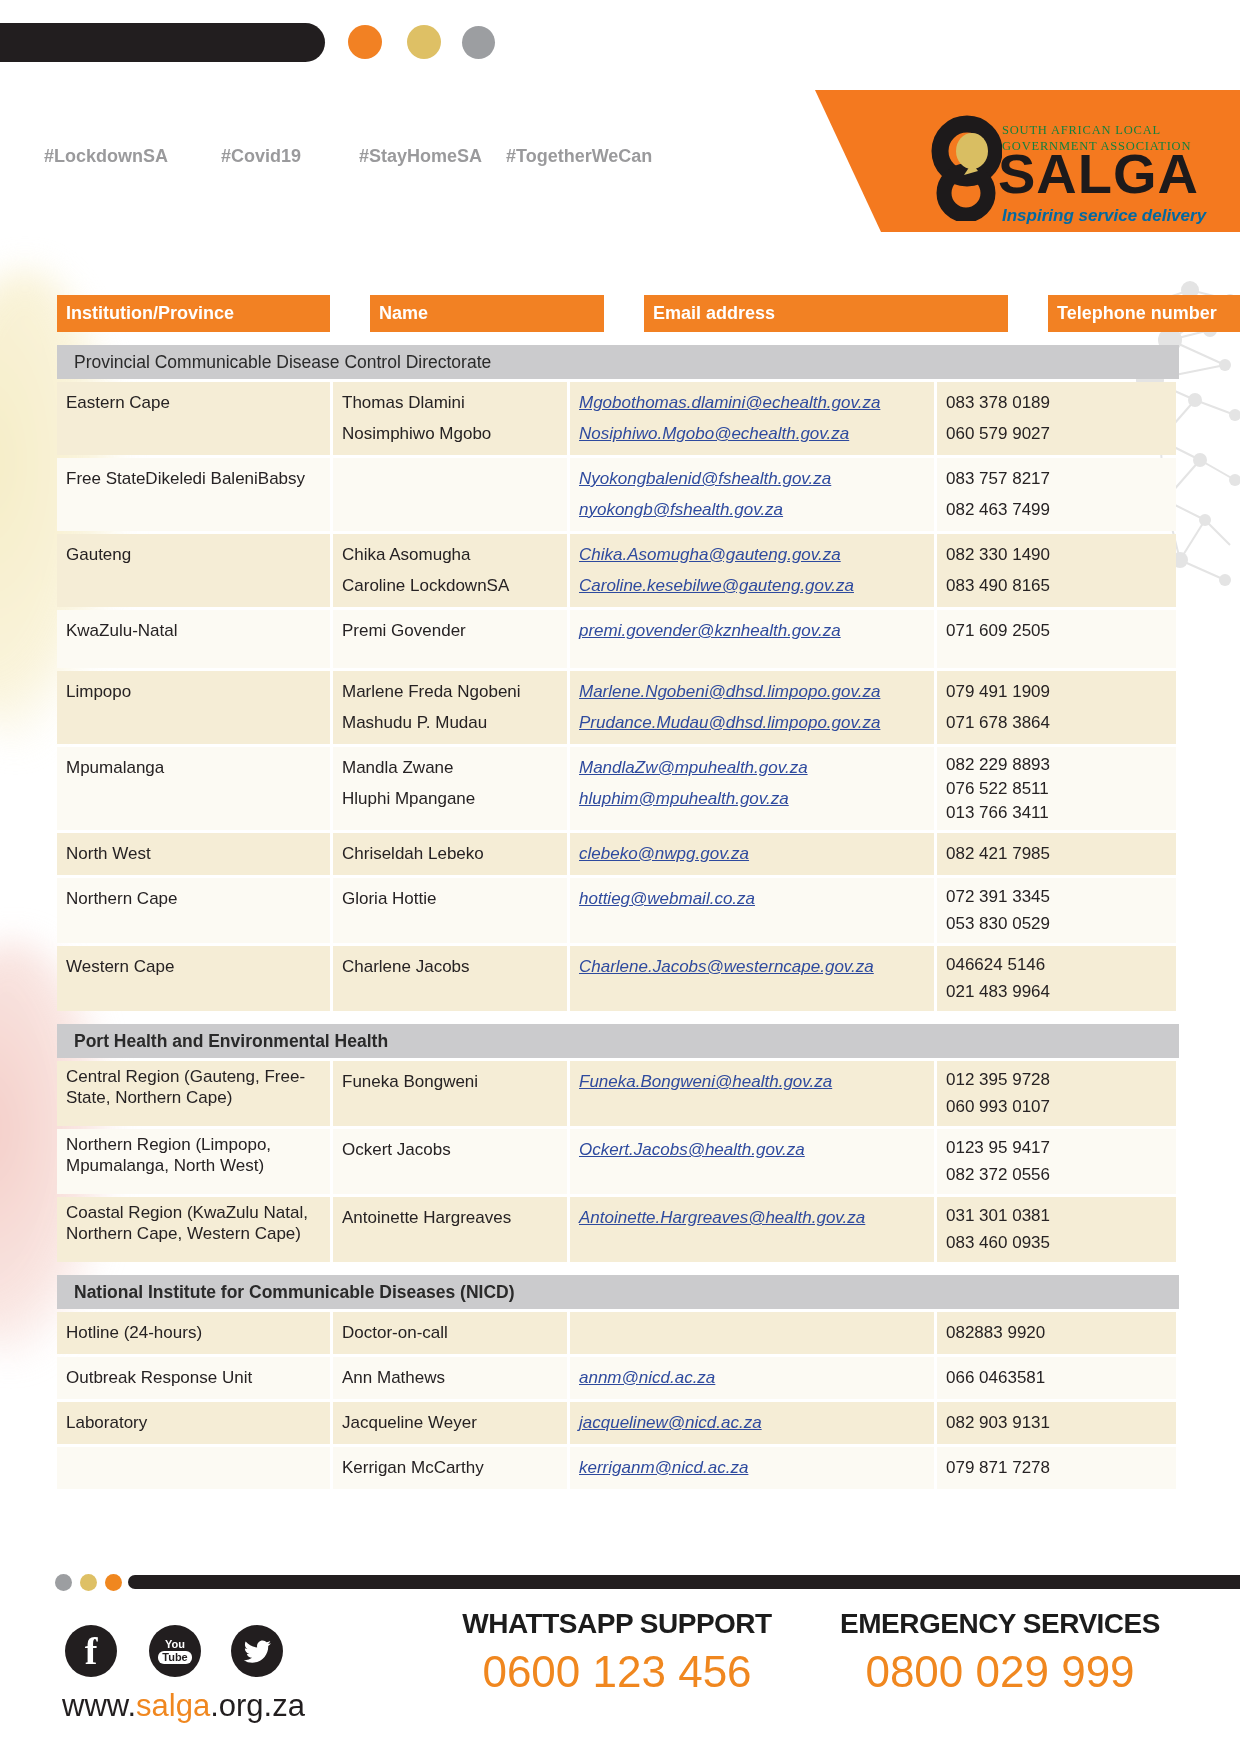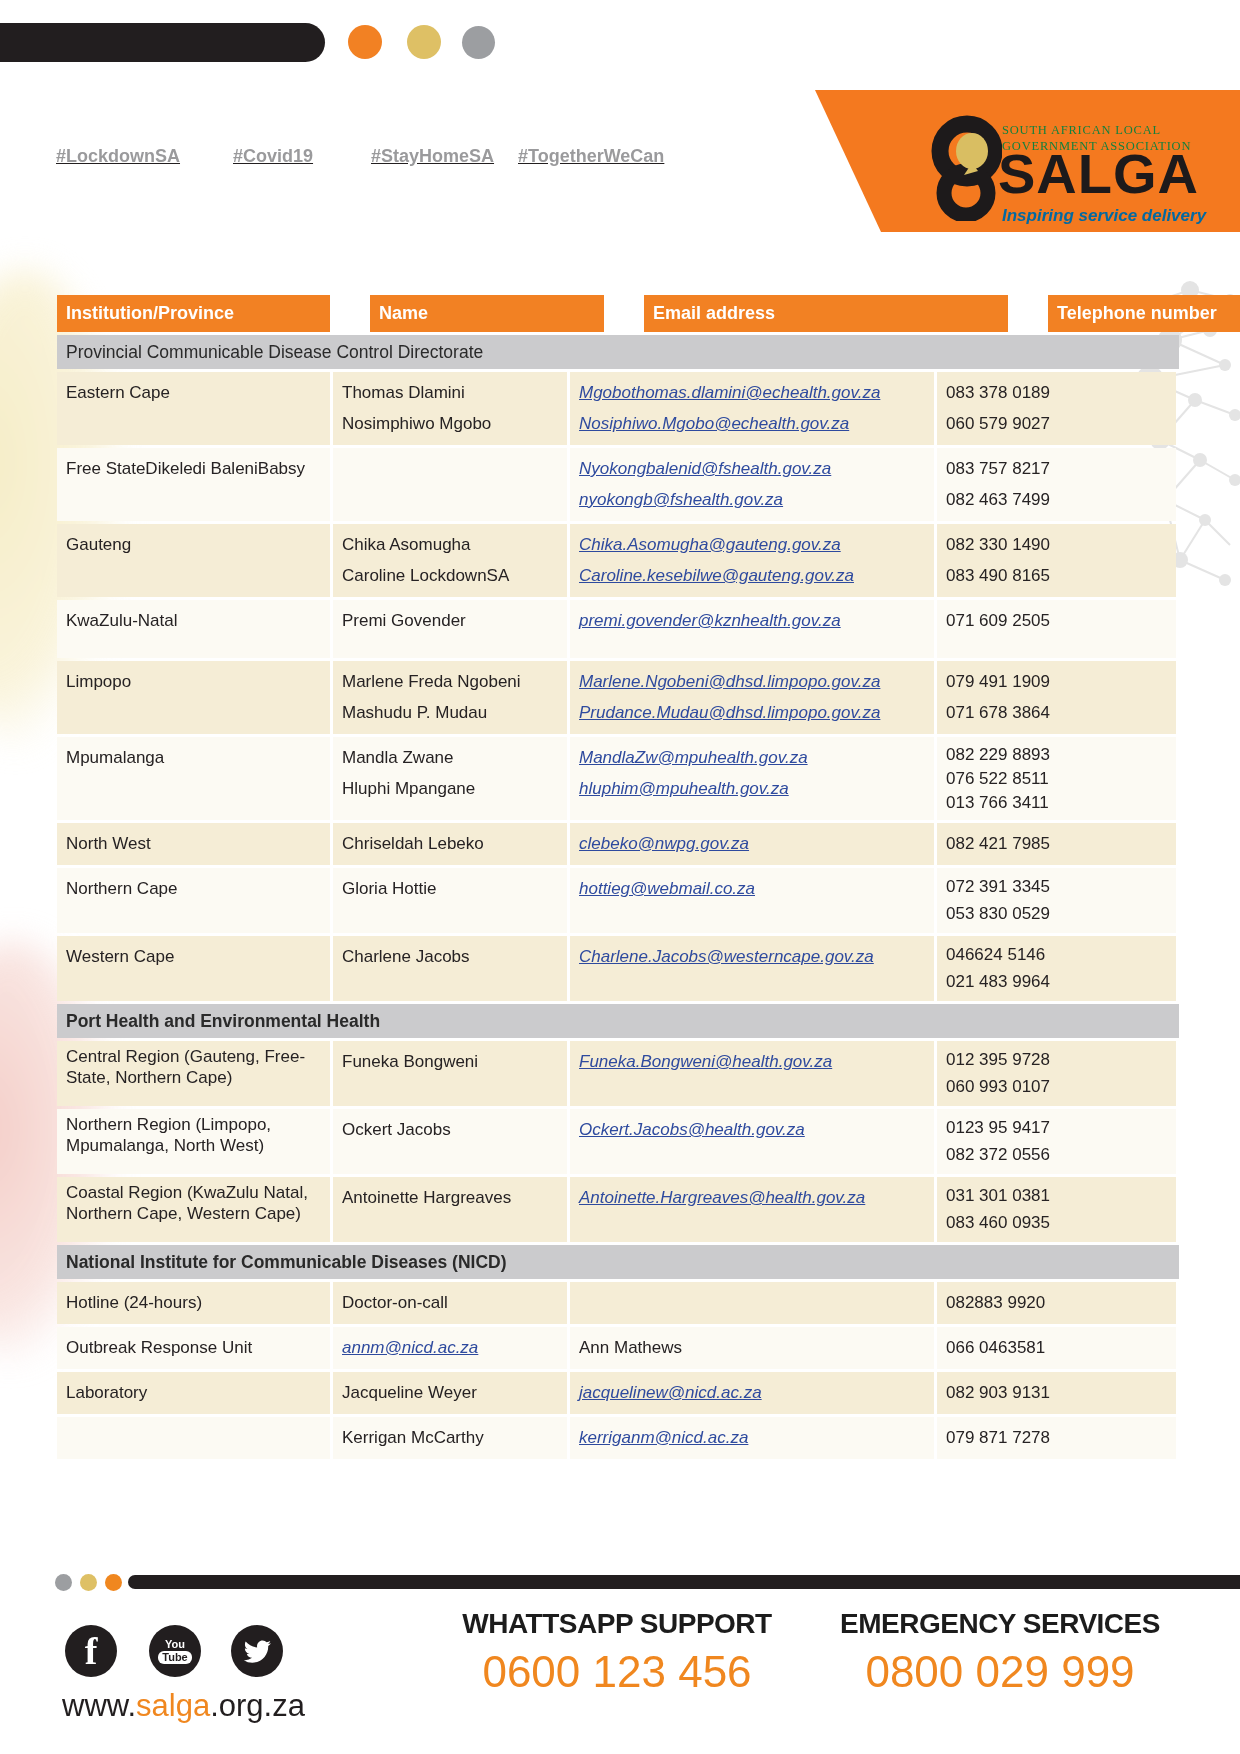--- a/index.html
+++ b/index.html
@@ -21,21 +21,21 @@
   .network{position:absolute;left:1050px;top:265px;z-index:0;}
 
   
   .top-pill{position:absolute;left:0;top:23px;width:325px;height:39px;background:#221E1F;
     border-radius:0 20px 20px 0;}
   .dot{position:absolute;border-radius:50%;}
   .dot-orange{left:348px;top:25px;width:34px;height:34px;background:var(--orange);}
   .dot-gold{left:407px;top:25px;width:34px;height:34px;background:var(--gold);}
   .dot-gray{left:462px;top:26px;width:33px;height:33px;background:var(--dotgray);}
 
-  .hashtags{position:absolute;left:56px;top:146px;width:640px;display:flex;z-index:1;text-decoration:underline;}
+  .hashtags{position:absolute;left:44px;top:146px;width:640px;display:flex;z-index:1;}
   .hashtag{font-weight:bold;font-size:18px;color:var(--muted);white-space:nowrap;}
   .hashtag:nth-child(1){width:177px;}
   .hashtag:nth-child(2){width:138px;}
   .hashtag:nth-child(3){width:147px;}
 
   
   .logo-wrap{position:absolute;left:0;top:0;width:1240px;height:240px;z-index:1;}
   .logo-shape{position:absolute;left:0;top:0;}
   .logo-mark{position:absolute;left:930px;top:113px;}
   .logo-org{position:absolute;left:1002px;top:122px;font-family:"Liberation Serif",serif;
@@ -43,22 +43,22 @@
   .logo-acronym{position:absolute;left:998px;top:141px;font-size:56px;font-weight:bold;
     letter-spacing:1px;color:#1D1A1B;}
   .logo-tagline{position:absolute;left:1002px;top:206px;font-size:17px;font-weight:bold;
     font-style:italic;color:#0369a1;}
 
   
   .table{position:absolute;left:57px;top:295px;width:1122px;z-index:2;}
   .thead{display:grid;grid-template-columns:273px 234px 364px 239px;column-gap:3px;gap:40px;}
   .th{background:var(--orange);color:#fff;font-weight:bold;font-size:18px;height:37px;
     display:flex;align-items:center;padding-left:9px;}
-  .section-bar{margin-top:3px;background:var(--gray-band);height:34px;display:flex;
-    align-items:center;padding-left:9px;font-size:17.5px;font-weight:bold;color:#2a2a2a;}
+  .section-bar{margin-top:13px;background:var(--gray-band);height:34px;display:flex;
+    align-items:center;padding-left:17px;font-size:17.5px;font-weight:bold;color:#2a2a2a;}
   .section-bar.normal{font-weight:normal;}
   .row{display:grid;grid-template-columns:273px 234px 364px 239px;column-gap:3px;margin-top:3px;}
   .cell{padding:5px 9px 6px 9px;font-size:17px;color:#262223;}
   .cell.beige{background:var(--beige);}
   .cell.offwhite{background:var(--offwhite);}
   .line{min-height:31px;display:flex;align-items:center;line-height:21px;}
   .line.tight{min-height:27px;}
   .line.xtight{min-height:24px;}
   .email{color:var(--link);font-style:italic;text-decoration:underline;cursor:pointer;}
 
@@ -390,26 +390,26 @@
           <div class="cell beige"></div>
           <div class="cell beige">
             <div class="line">082883 9920</div>
           </div>
         </div>
         <div class="row">
           <div class="cell offwhite">
             <div class="line">Outbreak Response Unit</div>
           </div>
           <div class="cell offwhite">
+            <div class="line">Ann Mathews</div>
+          </div>
+          <div class="cell offwhite">
             <div class="line">
               <span class="email">annm@nicd.ac.za</span>
             </div>
-          </div>
-          <div class="cell offwhite">
-            <div class="line">Ann Mathews</div>
           </div>
           <div class="cell offwhite">
             <div class="line">066 0463581</div>
           </div>
         </div>
         <div class="row">
           <div class="cell beige">
             <div class="line">Laboratory</div>
           </div>
           <div class="cell beige">

